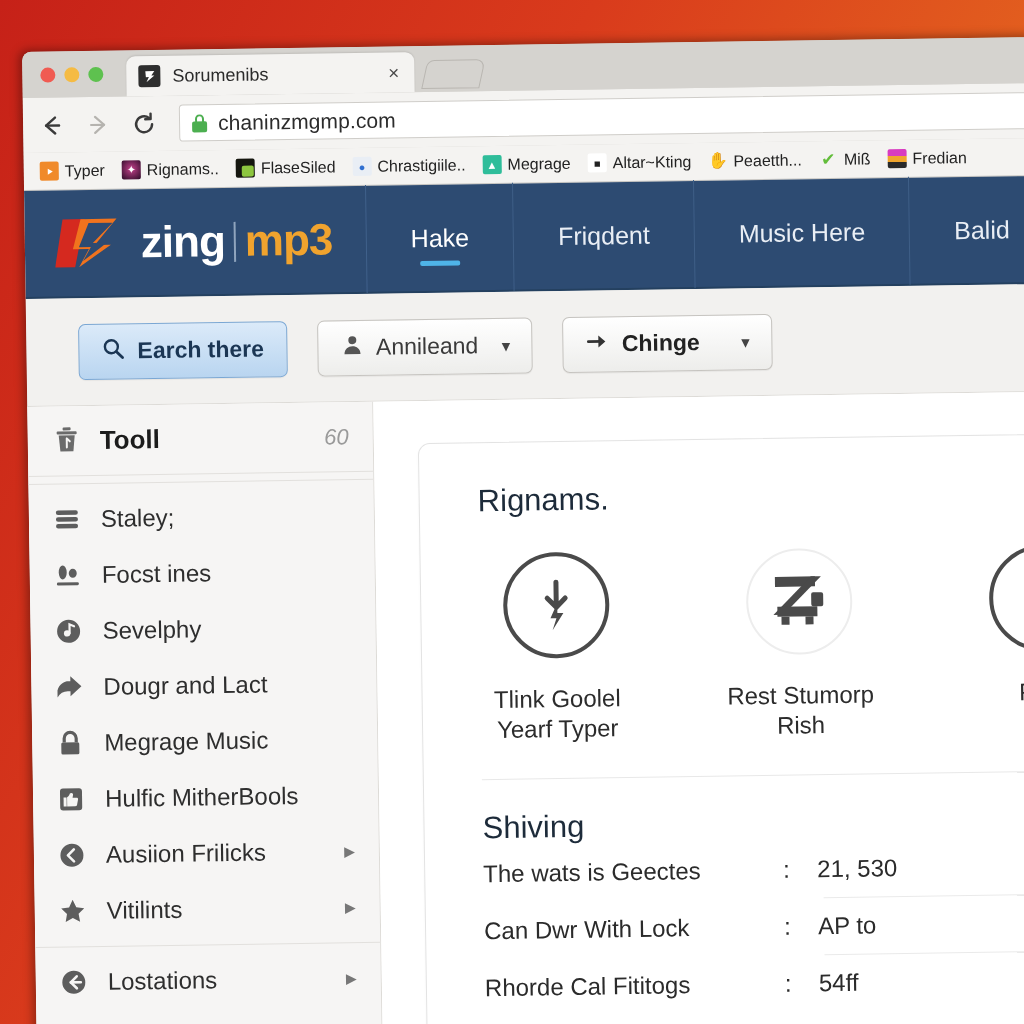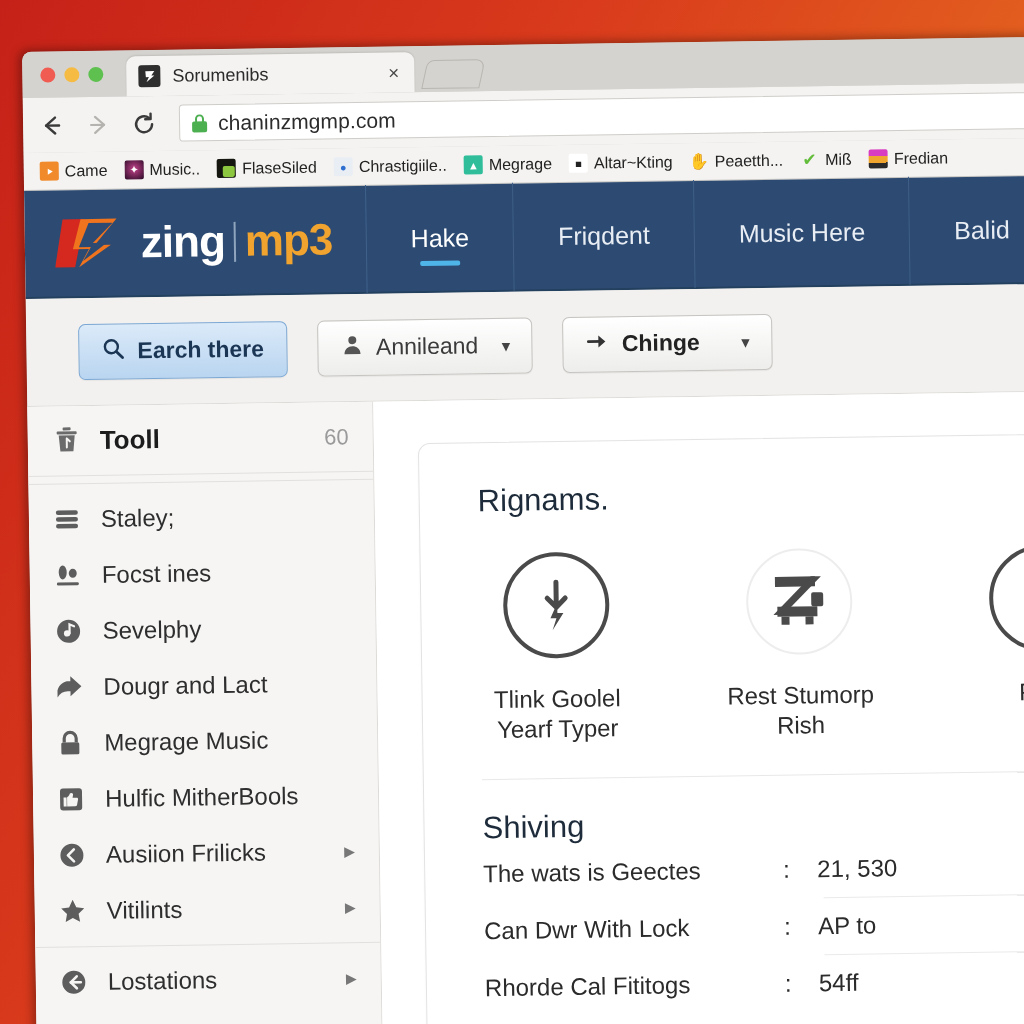--- a/index.html
+++ b/index.html
@@ -140,21 +140,21 @@
   .sidebar{
     width:346px; background:#f6f5f4; border-right:1px solid #dddbd7;
     flex:0 0 auto;
   }
   .side-head{
     height:70px; display:flex; align-items:center; padding:0 24px;
     border-bottom:1px solid #e2e0dd;
   }
   .side-head .ico{ width:34px; flex:0 0 auto;}
   .side-head .lbl{ flex:1; font-size:26px; font-weight:bold; color:#1c1c1c; margin-left:14px;}
-  .side-head .cnt{ font-size:22px; color:#9a9a9a;}
+  .side-head .cnt{ font-size:22px; color:#9a9a9a;font-style:italic;}
 
   .side-item{
     height:56px; display:flex; align-items:center; padding:0 24px;
     font-size:24px; color:#2e2e2e;
   }
   .side-item .ico{ width:34px; flex:0 0 auto; display:flex;align-items:center;}
   .side-item .lbl{ flex:1; margin-left:14px; white-space:nowrap;}
   .side-item .arrow{ color:#777; font-size:14px;}
   .side-sep{ height:1px; background:#e2e0dd; margin: 7px 0;}
 
@@ -235,25 +235,25 @@
     </div>
   </div>
 
   <div class="bookmarks">
     <div class="bm">
       <span class="bm-ico" style="background:#f08a2a">
         <svg width="12" height="12" viewBox="0 0 12 12">
             <path d="M4 3 L9 6 L4 9 Z" fill="#fff"></path>
           </svg>
         </span>
-      <span class="bm-label">Came</span>
+      <span class="bm-label">Typer</span>
     </div>
     <div class="bm">
       <span class="bm-ico" style="background:radial-gradient(circle at 50% 45%, #c2418a, #2a0b26)">✦</span>
-      <span class="bm-label">Music..</span>
+      <span class="bm-label">Rignams..</span>
     </div>
     <div class="bm">
       <span class="bm-ico" style="background:#15160f;position:relative">
         <span style="position:absolute;right:1px;bottom:1px;width:12px;height:11px;background:#8dc63f;border-radius:2px"></span>
         </span>
       <span class="bm-label">FlaseSiled</span>
     </div>
     <div class="bm">
       <span class="bm-ico" style="background:#e9eef5;color:#2f6fd0;font-weight:bold">●</span>
       <span class="bm-label">Chrastigiile..</span>

